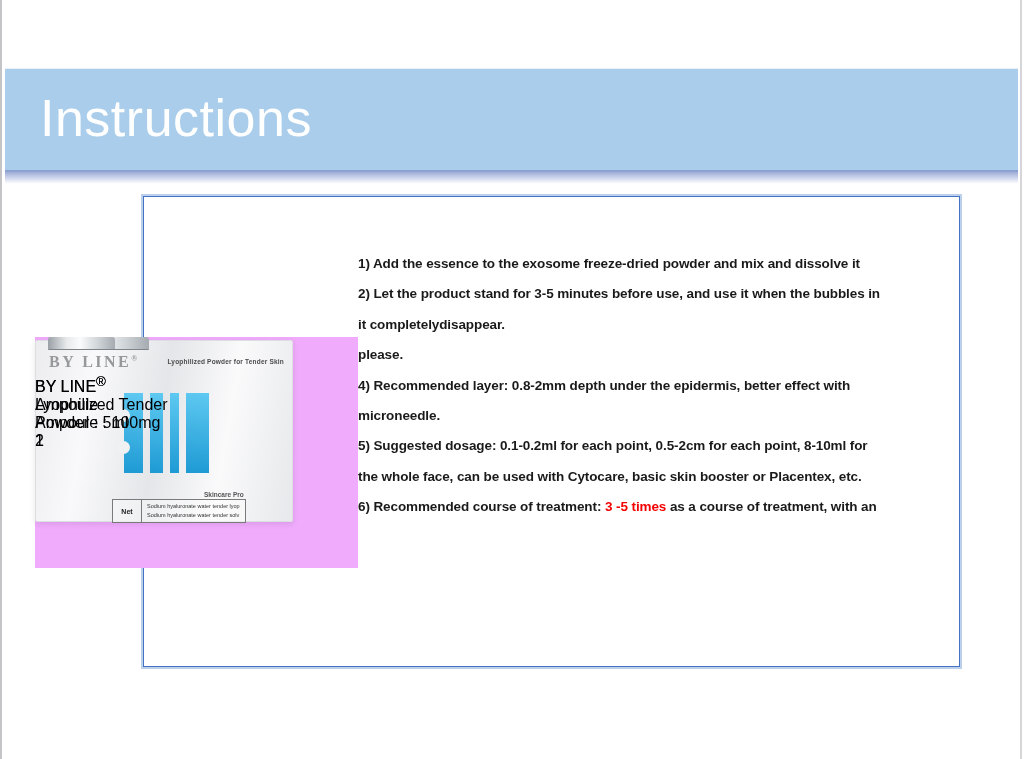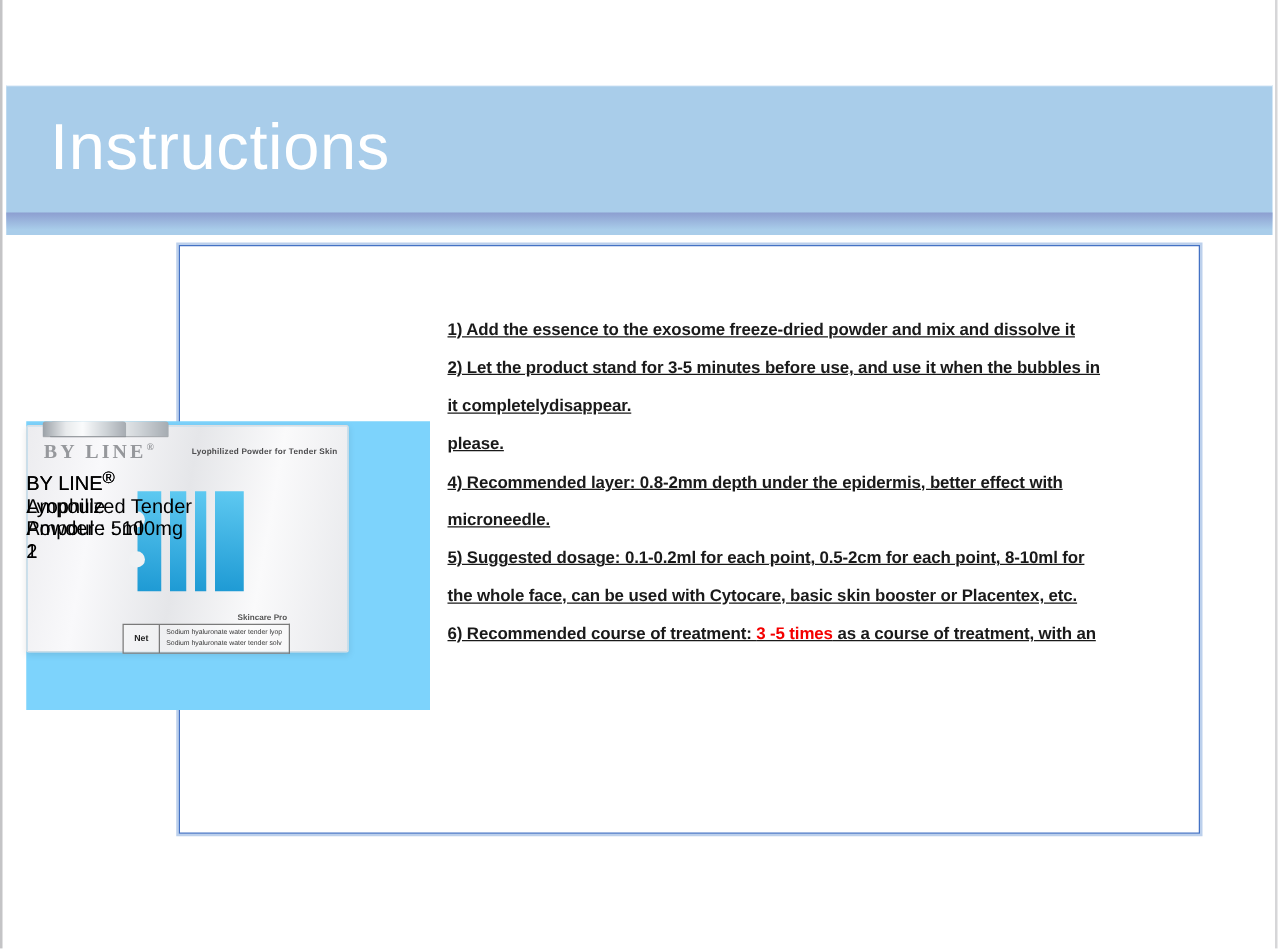--- a/index.html
+++ b/index.html
@@ -19,21 +19,21 @@
   .stage{
     position:relative;width:1024px;height:759px;background:#ffffff;
     overflow:hidden;
   }
   .edge-line{position:absolute;top:0;bottom:0;width:2px;background:var(--edge-gray);}
   .edge-line.left{left:0;}
   .edge-line.right{left:1020px;background:#d6d6d8;}
 
   
   .banner{
-    position:absolute;left:5px;top:68px;width:1013px;height:120px;
+    position:absolute;left:5px;top:68px;width:1013px;height:104px;
     background:var(--banner);
     border-top:1px solid #e8f1fa;
   }
   .banner-title{
     position:absolute;left:35px;top:22px;
     font-size:52px;font-weight:300;color:#ffffff;
     letter-spacing:0.5px;line-height:1.05;
     font-family:"Liberation Sans",sans-serif;
   }
   .banner-shadow{
@@ -48,27 +48,27 @@
     border:1.5px solid var(--border-blue);
     box-shadow:0 0 0 2px var(--border-halo);
   }
 
   
   .instructions{
     position:absolute;left:358px;top:249px;width:600px;
     font-size:13.5px;font-weight:bold;color:var(--ink);
     letter-spacing:-0.1px;
   }
-  .instr-line{height:30.4px;line-height:30.4px;white-space:nowrap;text-decoration:underline;}
+  .instr-line{height:30.4px;line-height:30.4px;white-space:nowrap;}
   .instr-line .red{color:var(--red);}
 
   
   .photo{
-    position:absolute;left:21px;top:337px;width:323px;height:231px;
-    background:#7dd3fc;z-index:2;
+    position:absolute;left:35px;top:337px;width:323px;height:231px;
+    background:#f0abfc;z-index:2;
   }
   .carton{
     position:absolute;left:0;top:3px;width:258px;height:182px;
     background:linear-gradient(100deg,#ececef 0%,#f9f9fb 22%,#e5e6e9 48%,#fafafb 72%,#e7e8eb 100%);
     border:1px solid #dddee1;border-radius:2px;
     box-shadow:0 2px 6px rgba(0,0,0,0.10);
   }
   .carton-brand{
     position:absolute;left:13px;top:12px;
     font-family:"Liberation Serif",serif;font-weight:bold;

